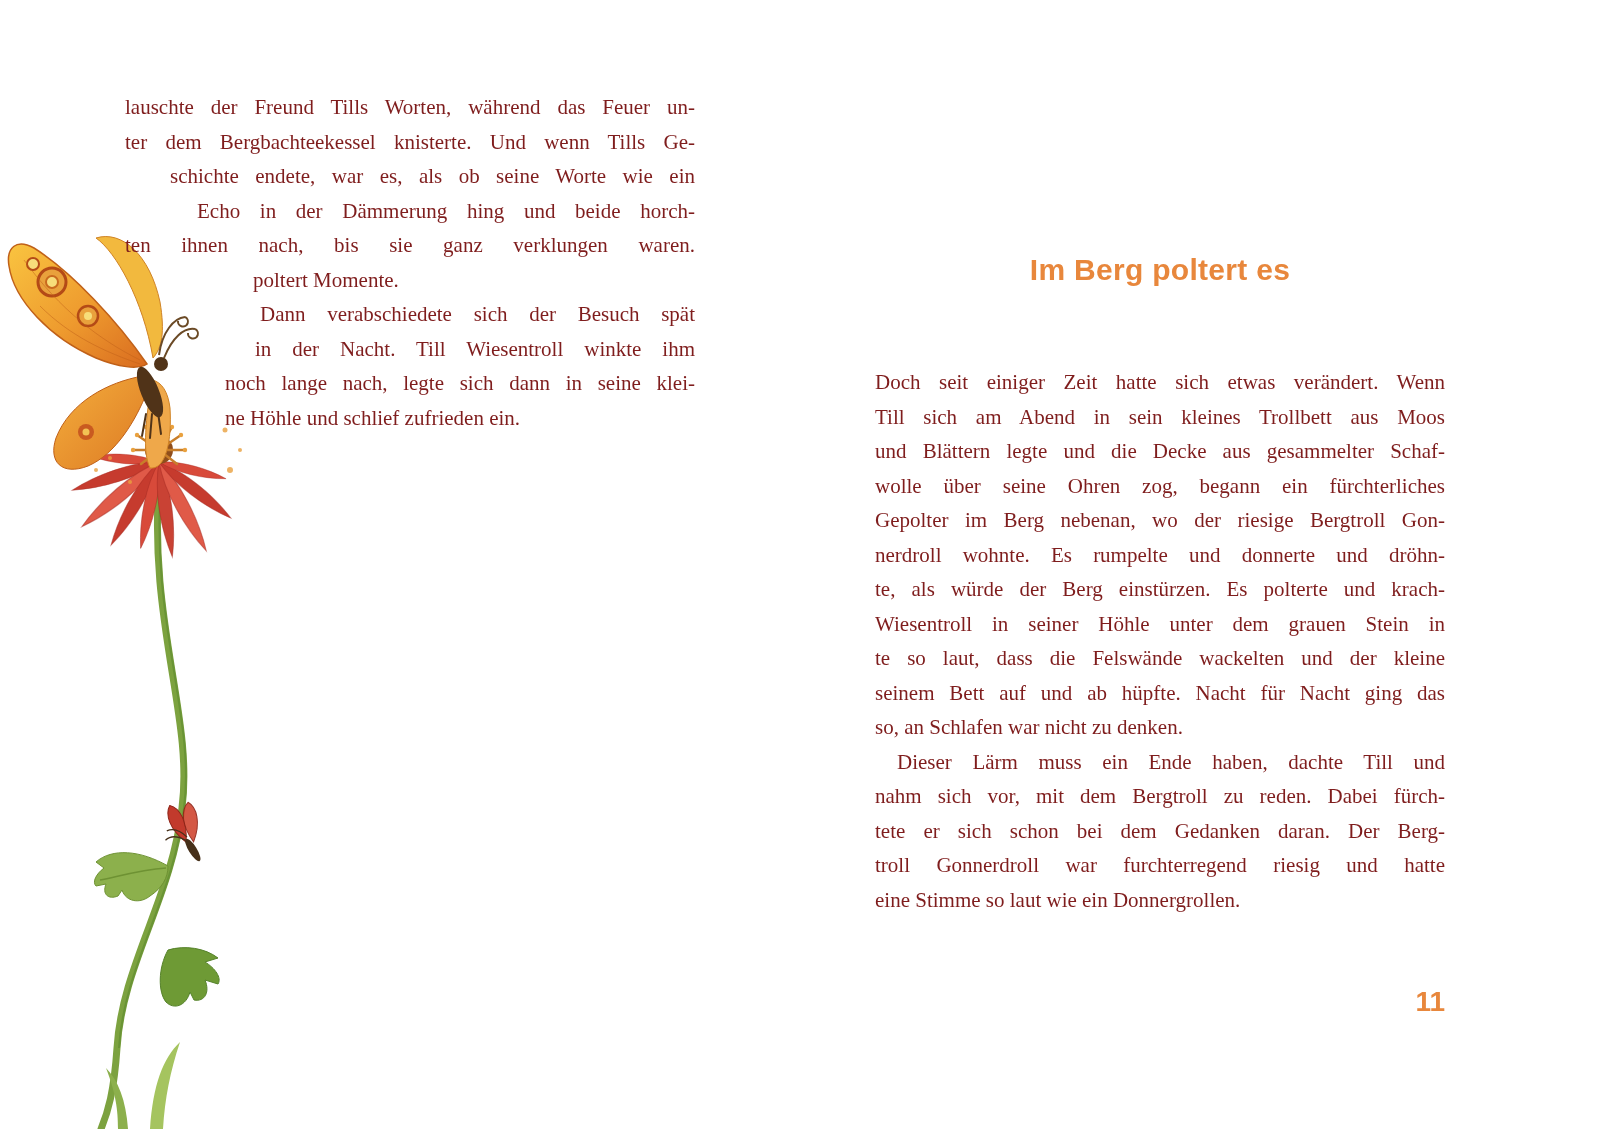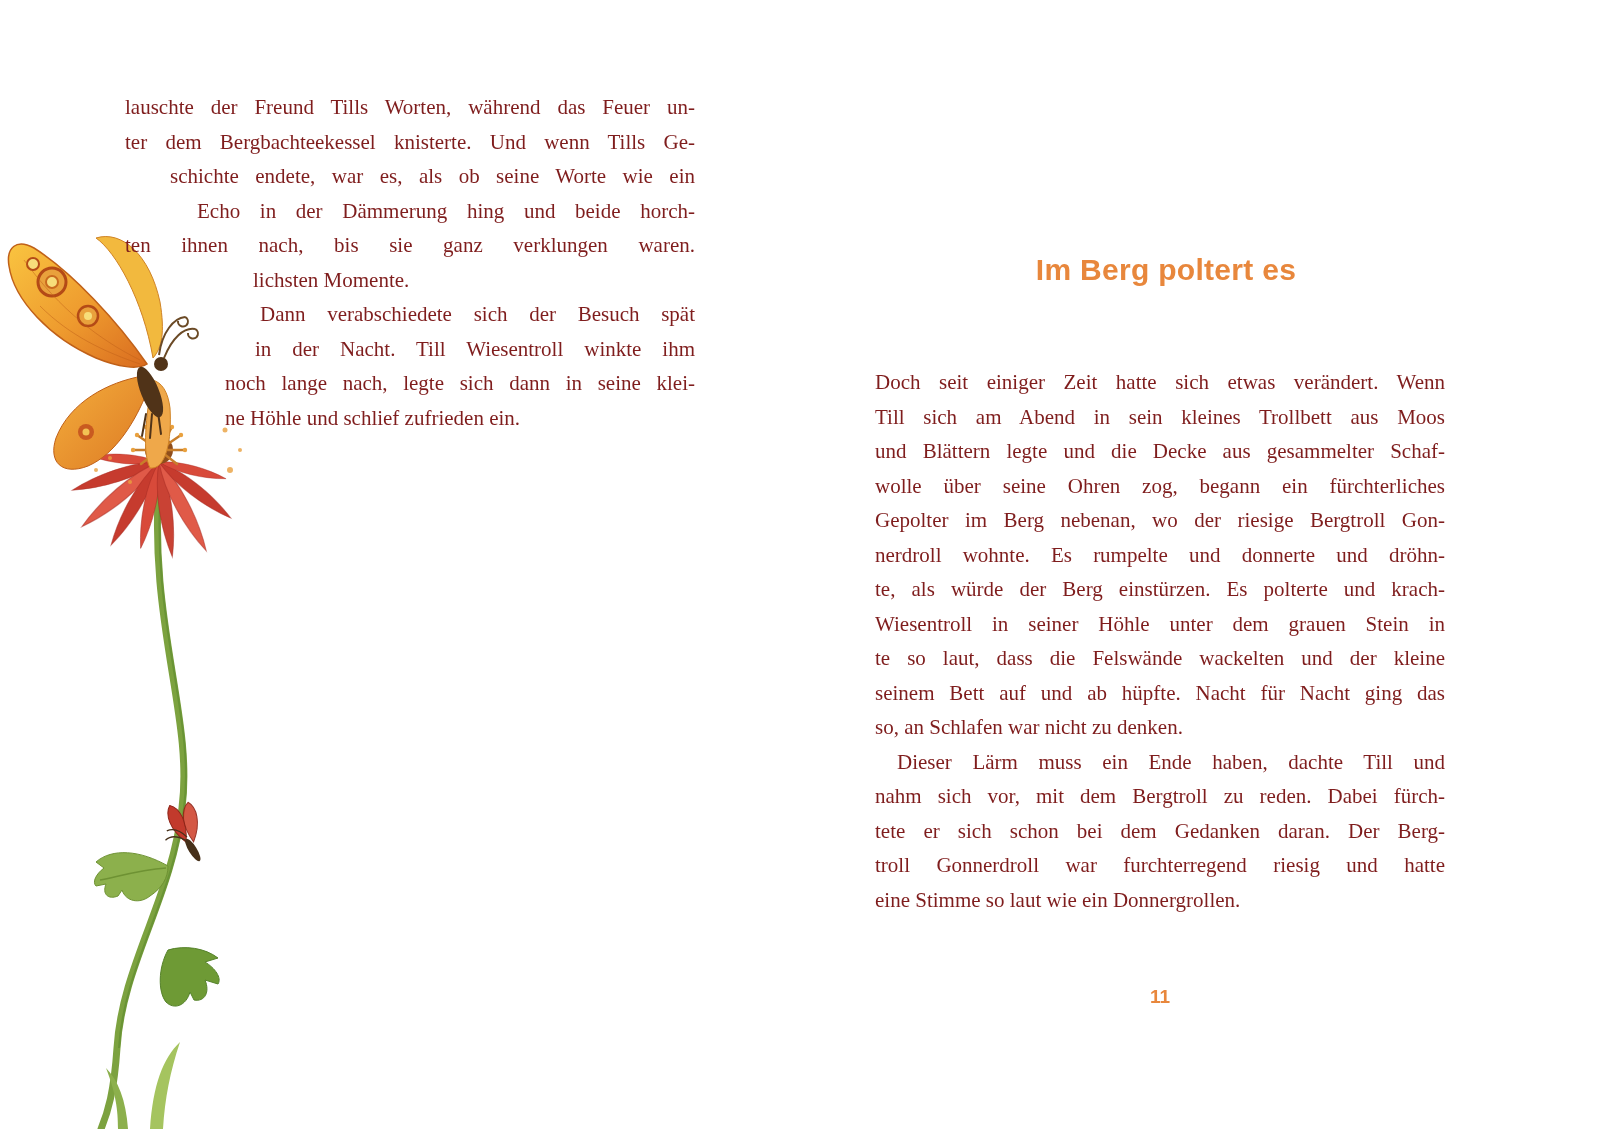--- a/index.html
+++ b/index.html
@@ -48,21 +48,21 @@
   }
   .end {
     text-align: left;
     text-align-last: left;
   }
   .pind { text-indent: 22px; }
 
   .chapter-title {
     position: absolute;
     top: 250px;
-    left: 6px;
+    left: 0;
     width: 100%;
     margin: 0;
     text-align: center;
     font-family: "Liberation Sans", "DejaVu Sans", sans-serif;
     font-weight: bold;
     font-size: 30px;
     line-height: 40px;
     letter-spacing: 0.3px;
     color: #E8873C;
   }
@@ -70,24 +70,24 @@
     position: absolute;
     top: 365px;
     left: 0;
     width: 570px;
   }
   .page-number {
     position: absolute;
     top: 986px;
     left: 0;
     width: 100%;
-    text-align: center;
+    text-align: right;
     font-family: "Liberation Sans", "DejaVu Sans", sans-serif;
     font-weight: bold;
-    font-size: 19px;
+    font-size: 28px;
     color: #E8873C;
   }
 </style>
 </head>
 <body>
 
 <div>
 
   <section class="page page-left">
 
@@ -208,21 +208,21 @@
         <path d="M3,-4 C-1,-14 -7,-18 -13,-18" fill="none" stroke="#46301A" stroke-width="1.3"></path>
       </g>
     </svg>
 
     <div class="left-text-block">
       <div class="line just" style="margin-left:0">lauschte der Freund Tills Worten, während das Feuer un-</div>
       <div class="line just" style="margin-left:0">ter dem Bergbachteekessel knisterte. Und wenn Tills Ge-</div>
       <div class="line just" style="margin-left:45px">schichte endete, war es, als ob seine Worte wie ein</div>
       <div class="line just" style="margin-left:72px">Echo in der Dämmerung hing und beide horch-</div>
       <div class="line just" style="">ten ihnen nach, bis sie ganz verklungen waren.</div>
-      <div class="line end" style="margin-left:128px">lichsten Momente.</div>
+      <div class="line end" style="margin-left:128px">poltert Momente.</div>
       <div class="line just" style="margin-left:135px">Dann verabschiedete sich der Besuch spät</div>
       <div class="line just" style="margin-left:130px">in der Nacht. Till Wiesentroll winkte ihm</div>
       <div class="line just" style="margin-left:100px">noch lange nach, legte sich dann in seine klei-</div>
       <div class="line end" style="margin-left:100px">ne Höhle und schlief zufrieden ein.</div>
     </div>
   </section>
 
   <section class="page page-right">
     <div class="right-col">
 

